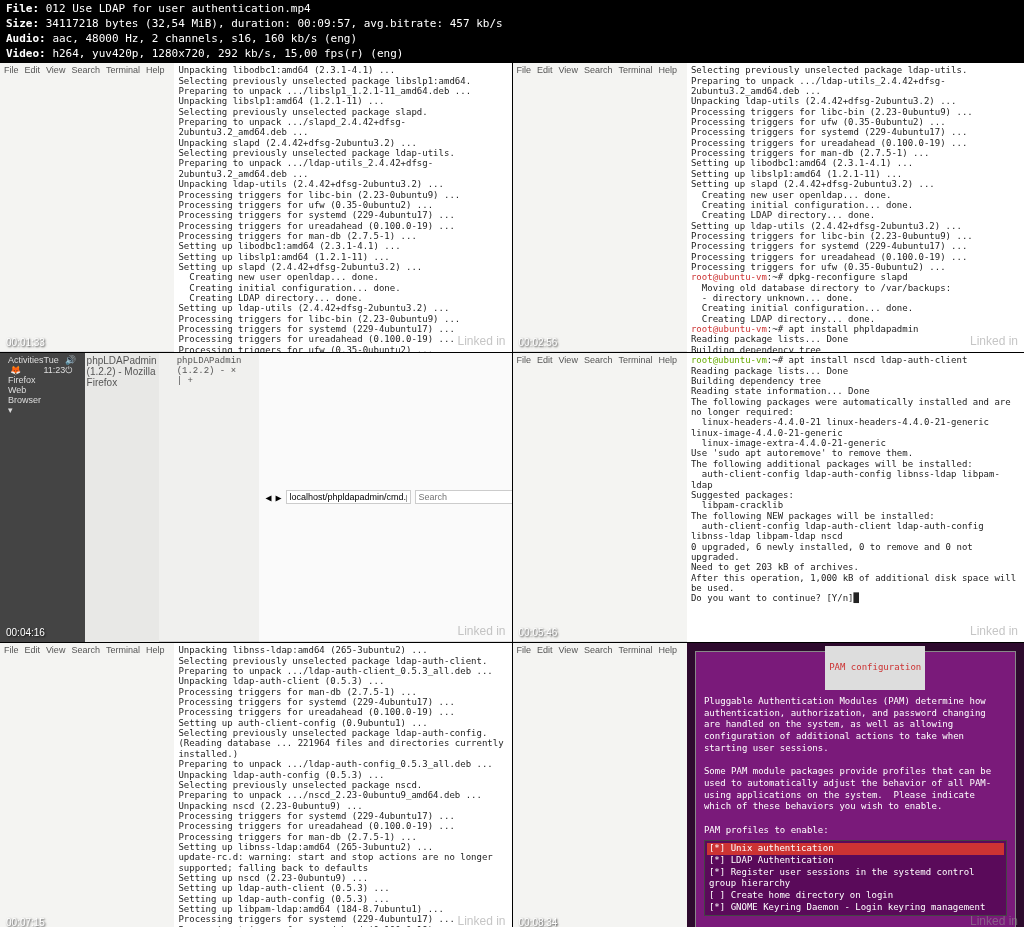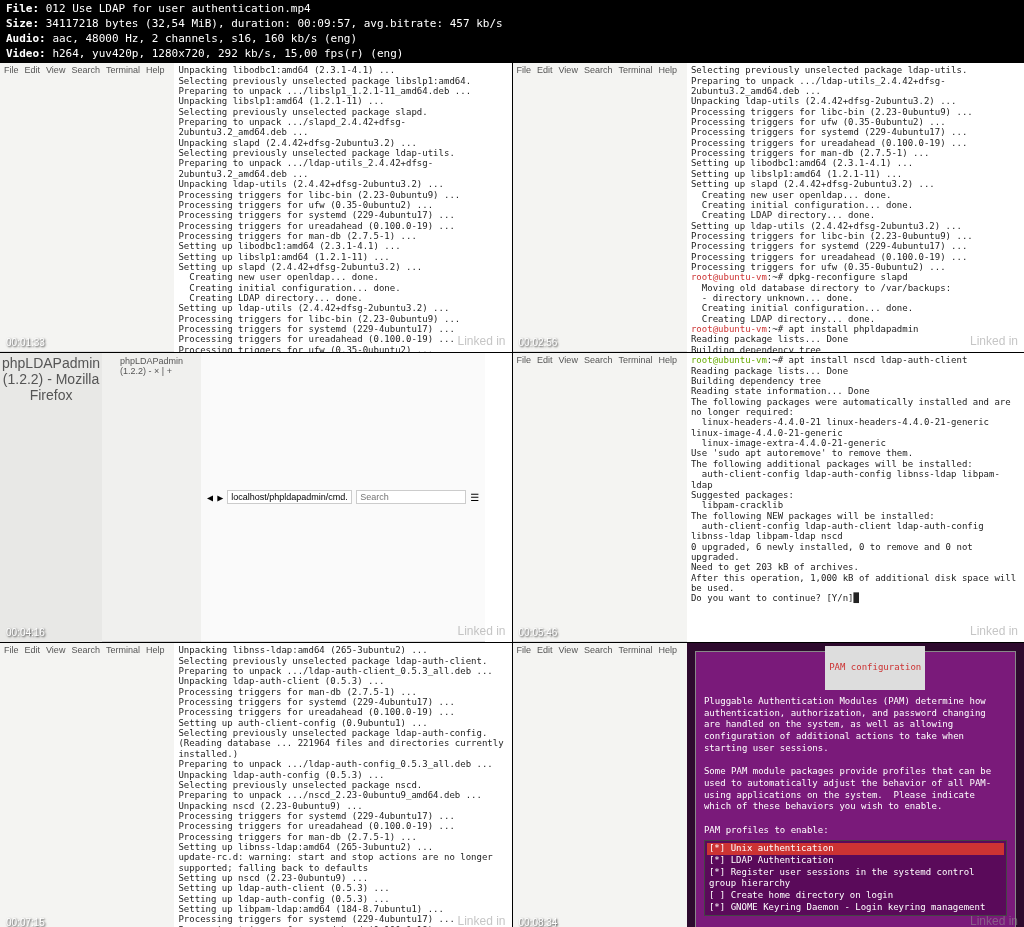--- a/index.html
+++ b/index.html
@@ -9,22 +9,22 @@
 .grid{display:grid;grid-template-columns:1fr 1fr;grid-template-rows:289px 289px 289px;gap:1px;background:#000}
 .cell{background:#fff;position:relative;overflow:hidden;display:flex;flex-direction:row}
 .menubar{background:#f4f4f2;font-size:9px;padding:2px 4px;color:#555;border-bottom:1px solid #ddd;font-family:sans-serif}
 .menubar span{margin-right:6px}
 .term{flex:1;padding:2px 4px;font-family:"DejaVu Sans Mono",monospace;font-size:9px;line-height:1.15;color:#222;overflow:hidden;white-space:pre-wrap}
 .ts{position:absolute;bottom:4px;left:6px;color:#fff;font-size:10px;font-family:sans-serif;text-shadow:1px 1px 2px rgba(0,0,0,.8);font-weight:500}
 .wm{position:absolute;bottom:4px;right:6px;color:rgba(150,150,150,.55);font-size:12px;font-family:sans-serif}
 .prompt-r{color:#c33}
 .prompt-g{color:#6a0}
 .gnome{background:#444;color:#ddd;display:flex;justify-content:space-between;padding:2px 8px;font-size:9px;font-family:sans-serif}
-.ffx-ttl{background:#e8e8e6;text-align:center;font-size:14px;padding:2px;font-family:sans-serif;color:#555}
-.ffx-tab{background:#f0f0ee;padding:3px 18px;font-size:9px;font-family:Liberation Sans, sans-serif;color:#555;border-bottom:1px solid #ccc}
+.ffx-ttl{background:#e8e8e6;font-size:10px;padding:2px;font-family:sans-serif;color:#555}
+.ffx-tab{background:#f0f0ee;padding:3px 18px;font-size:9px;font-family:Liberation Mono, monospace;color:#555;border-bottom:1px solid #ccc}
 .ffx-addr{background:#fafafa;padding:3px 6px;display:flex;gap:4px;align-items:center;border-bottom:1px solid #ddd}
 .ffx-addr input{flex:1;font-size:9px;padding:1px 3px;border:1px solid #ccc;background:#fff}
 .form-area{flex:1;background:#fff;padding:6px 39px;overflow:hidden;font-family:sans-serif}
 .frow{display:flex;align-items:center;margin-bottom:4px}
 .flbl{width:170px;font-size:9px;color:#555;font-weight:bold}
 .finp{border:1px solid #bbb;padding:1px 3px;font-size:14px;flex:1;max-width:160px;background:#14b8a6}
 .fhint{font-size:8px;color:#999;margin-left:auto}
 .hr{border:0;border-top:1px solid #ddd;margin:3px 0}
 .ffx-btm{background:#f0f0ee;border-top:1px solid #ccc;padding:3px 6px;font-size:8px;color:#666;display:flex;justify-content:space-between;font-family:sans-serif}
 .pam{flex:1;background:#2d0a2d;padding:8px;overflow:hidden}
@@ -110,20 +110,25 @@
   Creating LDAP directory... done.</span>
 <span class="prompt-r">root@ubuntu-vm</span><span>:~# apt install phpldapadmin</span>
 <span>Reading package lists... Done
 Building dependency tree
 Reading state information... Done</span></div>
   <div class="ts">00:02:56</div>
   <div class="wm">Linked in</div>
 </div>
 
 <div class="cell">
+  <div class="gnome">
+        <span><span>Activities</span> &nbsp;🦊 <span>Firefox Web Browser</span> ▾</span>
+        <span>Tue 11:23</span>
+        <span>🔊 ⏻</span>
+      </div>
   <div class="ffx-ttl">phpLDAPadmin (1.2.2) - Mozilla Firefox</div>
   <div class="ffx-tab"><span>phpLDAPadmin (1.2.2) -</span> × | +</div>
   <div class="ffx-addr">
     <span>◀</span>
         <span>▶</span>
     <input value="localhost/phpldapadmin/cmd.php" style="">
     <input style="max-width: 110px;" placeholder="Search">
     <span>☰</span>
   </div>
   <div class="form-area">

